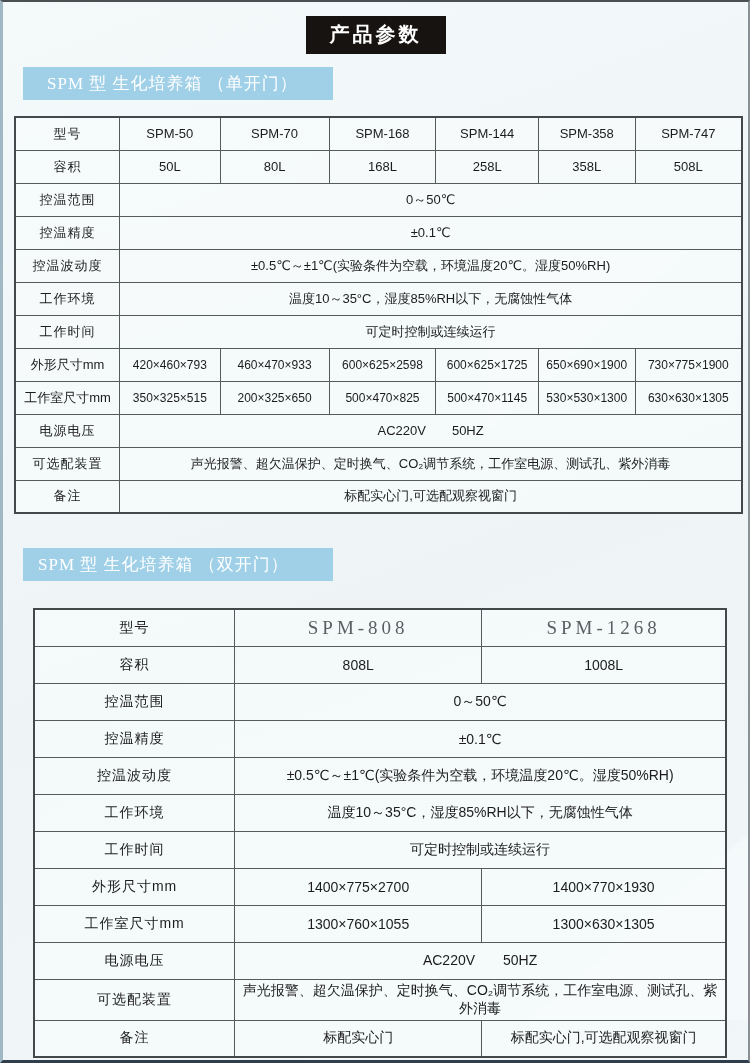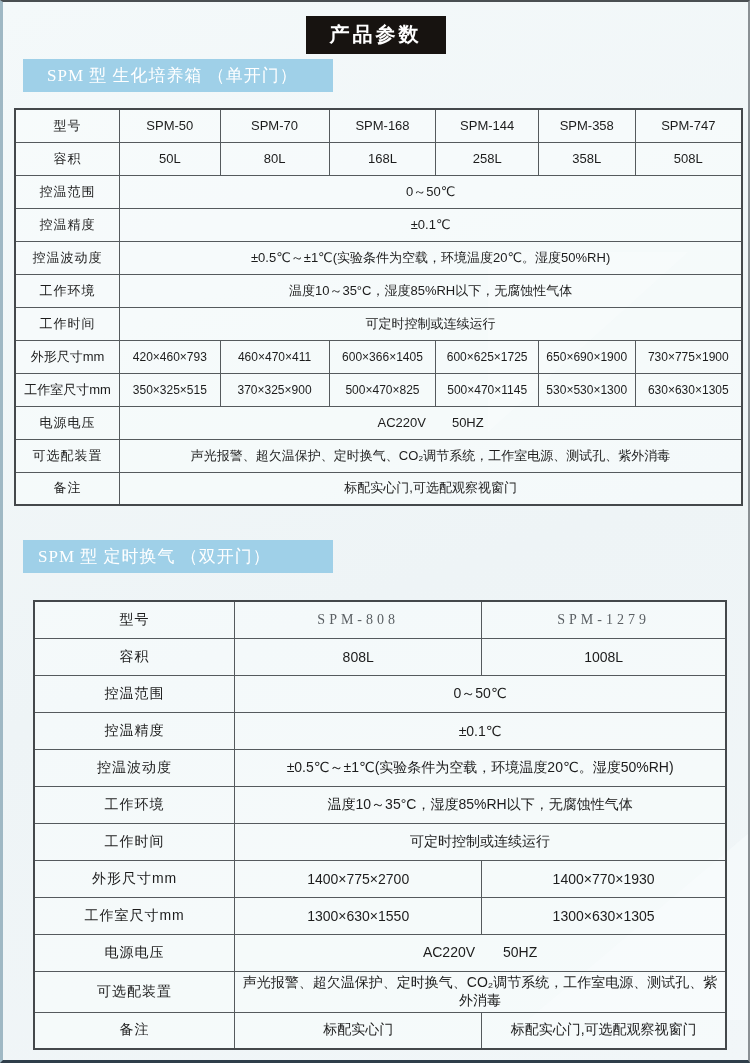--- a/index.html
+++ b/index.html
@@ -54,21 +54,21 @@
     height: 33px;
     line-height: 33px;
     margin-left: 20px;
     background: #9fd0e8;
     color: #ffffff;
     font-family: "Liberation Serif", "DejaVu Serif", serif;
     font-size: 17px;
     letter-spacing: 1px;
     padding-left: 15px;
   }
-  .banner-1 { margin-top: 5px; padding-left: 24px; }
+  .banner-1 { margin-top: 13px; padding-left: 24px; }
   .banner-2 { margin-top: 34px; }
 
   table.spec {
     border-collapse: collapse;
     background: rgba(250, 253, 254, 0.55);
     table-layout: fixed;
   }
   table.spec td {
     border: 1px solid #555a5d;
     text-align: center;
@@ -89,21 +89,21 @@
   table.t2 {
     width: 694px;
     margin: 27px 0 0 30px;
     border: 2px solid #44484b;
   }
   table.t2 td { height: 37px; font-size: 14px; }
   table.t2 tr.model-row td.val {
     font-family: "Liberation Serif", "DejaVu Serif", serif;
     color: #5a5f63;
     letter-spacing: 4px;
-    font-size: 14px;
+    font-size: 19px;
   }
   .lbl { letter-spacing: 1px; }
 </style>
 </head>
 <body>
 
 <div class="page">
   <div class="bg-tri tr1"></div>
   <div class="bg-tri tr2"></div>
 
@@ -157,63 +157,63 @@
         <td class="lbl">工作环境</td>
         <td colspan="6">温度10～35°C，湿度85%RH以下，无腐蚀性气体</td>
       </tr>
       <tr>
         <td class="lbl">工作时间</td>
         <td colspan="6">可定时控制或连续运行</td>
       </tr>
       <tr class="dims">
         <td class="lbl">外形尺寸mm</td>
         <td>420×460×793</td>
-        <td>460×470×411</td>
-        <td>600×366×1405</td>
+        <td>460×470×933</td>
+        <td>600×625×2598</td>
         <td>600×625×1725</td>
         <td>650×690×1900</td>
         <td>730×775×1900</td>
       </tr>
       <tr class="dims">
         <td class="lbl">工作室尺寸mm</td>
         <td>350×325×515</td>
-        <td>370×325×900</td>
+        <td>200×325×650</td>
         <td>500×470×825</td>
         <td>500×470×1145</td>
         <td>530×530×1300</td>
         <td>630×630×1305</td>
       </tr>
       <tr>
         <td class="lbl">电源电压</td>
         <td colspan="6">AC220V　　50HZ</td>
       </tr>
       <tr>
         <td class="lbl">可选配装置</td>
         <td colspan="6">声光报警、超欠温保护、定时换气、CO₂调节系统，工作室电源、测试孔、紫外消毒</td>
       </tr>
       <tr>
         <td class="lbl">备注</td>
         <td colspan="6">标配实心门,可选配观察视窗门</td>
       </tr>
     </tbody>
       </table>
 
-    <div class="banner banner-2">SPM 型 定时换气 （双开门）</div>
+    <div class="banner banner-2">SPM 型 生化培养箱 （双开门）</div>
 
     <table class="spec t2">
       <colgroup>
         <col style="width:29.0%">
           <col style="width:35.7%">
           <col style="width:35.3%">
       </colgroup>
       <tbody>
           <tr class="model-row">
         <td class="lbl">型号</td>
         <td class="val">SPM-808</td>
-        <td class="val">SPM-1279</td>
+        <td class="val">SPM-1268</td>
       </tr>
       <tr>
         <td class="lbl">容积</td>
         <td>808L</td>
         <td>1008L</td>
       </tr>
       <tr>
         <td class="lbl">控温范围</td>
         <td colspan="2">0～50℃</td>
       </tr>
@@ -233,21 +233,21 @@
         <td class="lbl">工作时间</td>
         <td colspan="2">可定时控制或连续运行</td>
       </tr>
       <tr>
         <td class="lbl">外形尺寸mm</td>
         <td>1400×775×2700</td>
         <td>1400×770×1930</td>
       </tr>
       <tr>
         <td class="lbl">工作室尺寸mm</td>
-        <td>1300×630×1550</td>
+        <td>1300×760×1055</td>
         <td>1300×630×1305</td>
       </tr>
       <tr>
         <td class="lbl">电源电压</td>
         <td colspan="2">AC220V　　50HZ</td>
       </tr>
       <tr>
         <td class="lbl">可选配装置</td>
         <td colspan="2">声光报警、超欠温保护、定时换气、CO₂调节系统，工作室电源、测试孔、紫外消毒</td>
       </tr>

